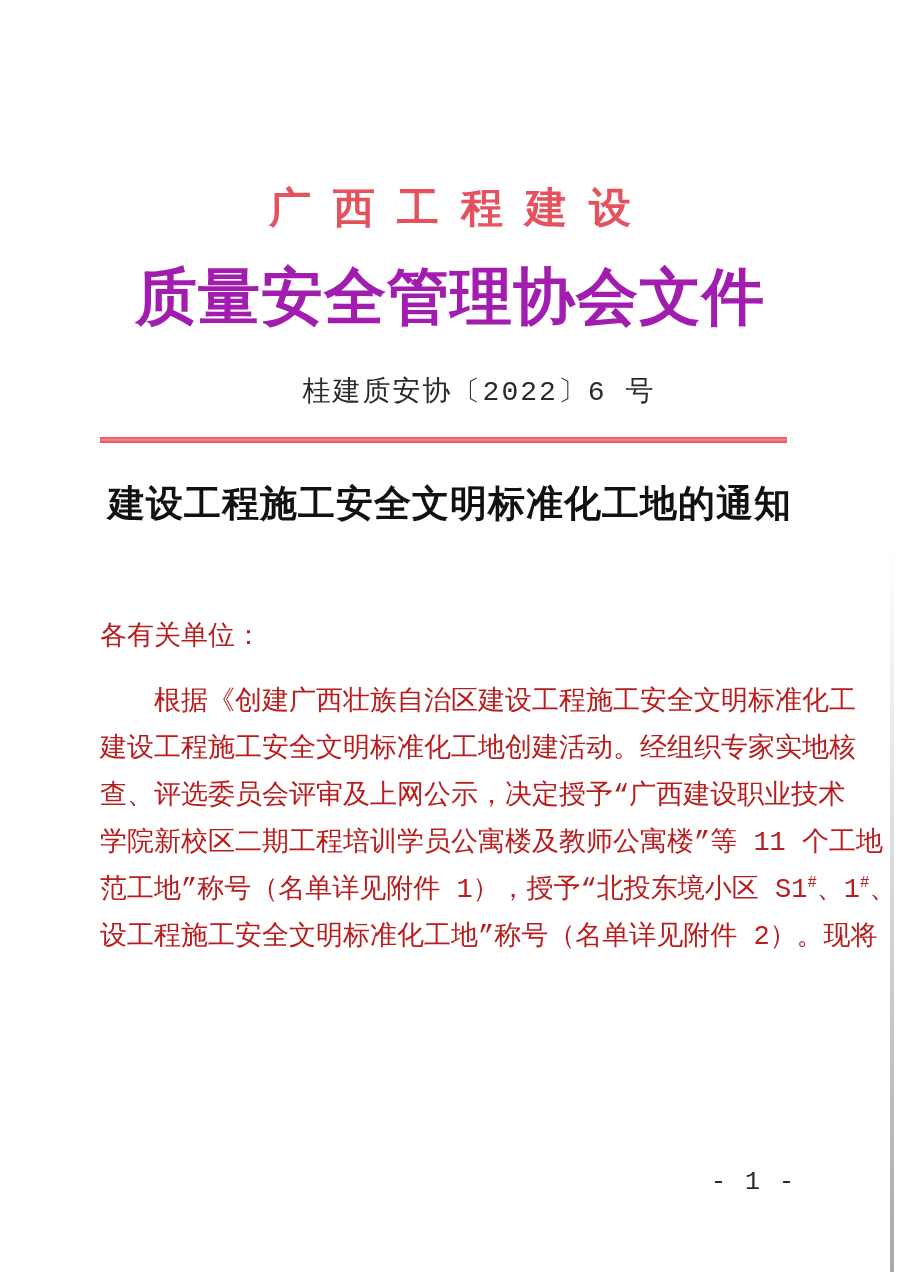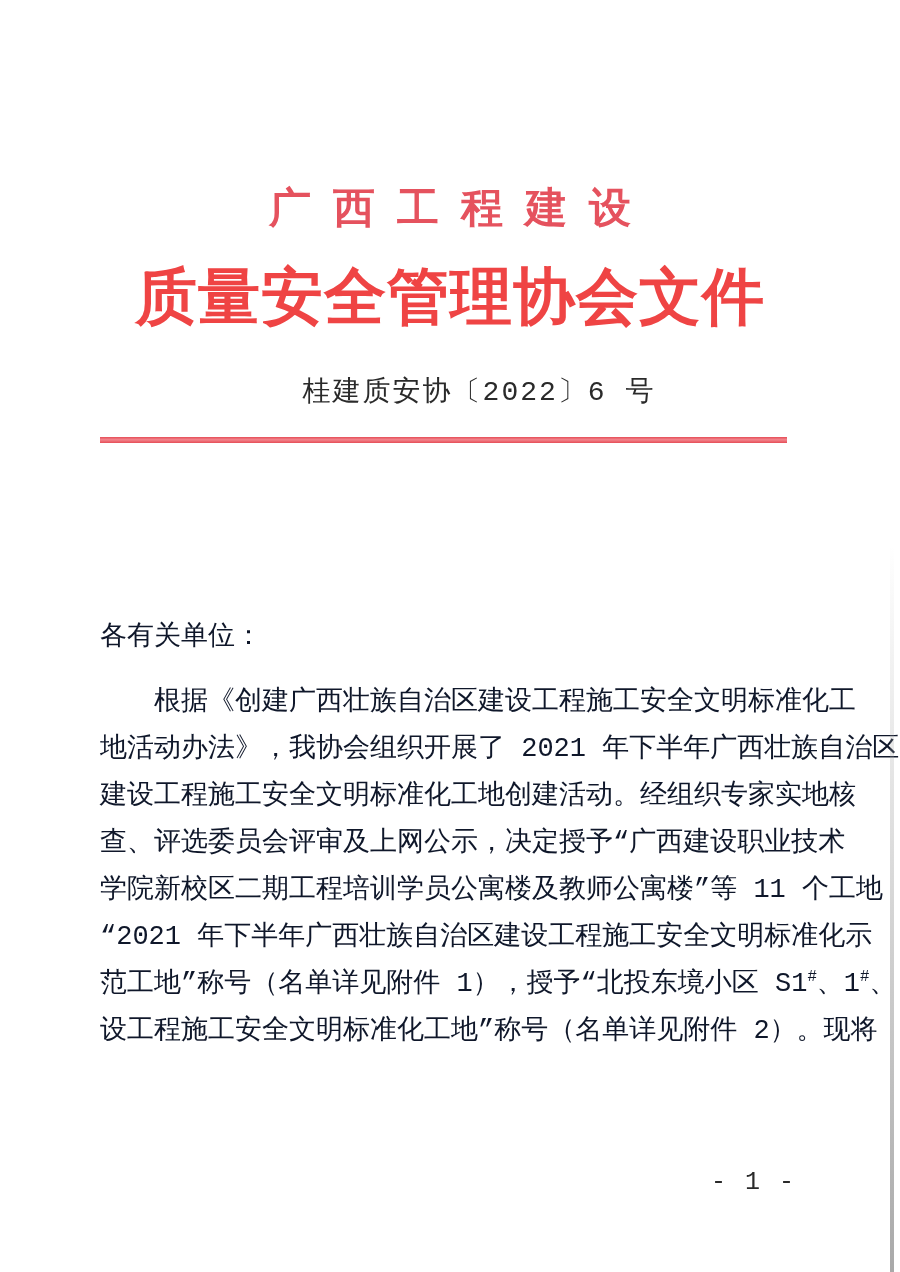--- a/index.html
+++ b/index.html
@@ -32,21 +32,21 @@
   }
   .org-name {
     position: absolute;
     top: 255px;
     left: 0;
     width: 100%;
     text-align: center;
     font-size: 62px;
     font-weight: bold;
     letter-spacing: 1px;
-    color: #ef4444;
+    color: #a21caf;
   }
   .doc-number {
     position: absolute;
     top: 372px;
     left: 0;
     width: 100%;
     text-align: center;
     font-size: 28px;
     letter-spacing: 2px;
     color: #2a2a2a;
@@ -75,21 +75,21 @@
     letter-spacing: 1px;
   }
 
   
   .body-block {
     position: absolute;
     left: 100px;
     width: 690px;
     top: 615px;
     font-size: 27px;
-    color: #0f172a;
+    color: #b91c1c;
   }
   .salutation {
     line-height: 44px;
     margin-bottom: 0;
   }
   .body-lines { margin-top: 3px; }
   .body-line {
     line-height: 47px;
     height: 47px;
     text-align: justify;
@@ -130,31 +130,30 @@
 
   <div class="org-line">广西工程建设</div>
 
   <div class="org-name">质量安全管理协会文件</div>
 
   <div class="doc-number">桂建质安协〔2022〕6 号</div>
 
   <div class="red-rule"></div>
 
   <div class="doc-title">
+    <div>建设工程施工安全文明标准化工地的通知</div>
   </div>
 
   <div class="body-block">
     <div class="salutation">各有关单位：</div>
     <div class="body-lines">
         <div class="body-line indent"><span>根据《创建广西壮族自治区建设工程施工安全文明标准化工</span></div>
-        <div class="body-line"><span>地活动办法》，我协会组织开展了 2021 年下半年广西壮族自治区</span></div>
         <div class="body-line"><span>建设工程施工安全文明标准化工地创建活动。经组织专家实地核</span></div>
         <div class="body-line"><span>查、评选委员会评审及上网公示，决定授予“广西建设职业技术</span></div>
         <div class="body-line"><span>学院新校区二期工程培训学员公寓楼及教师公寓楼”等 11 个工地</span></div>
-        <div class="body-line"><span>“2021 年下半年广西壮族自治区建设工程施工安全文明标准化示</span></div>
         <div class="body-line"><span>范工地”称号（名单详见附件 1），授予“北投东境小区 S1</span><span class="sup">#</span><span>、1</span><span class="sup">#</span><span>、</span></div>
         <div class="body-line"><span>设工程施工安全文明标准化工地”称号（名单详见附件 2）。现将</span></div>
       </div>
   </div>
 
   <div class="page-number">- 1 -</div>
 
   <div class="scan-edge"></div>
 
 </div>

